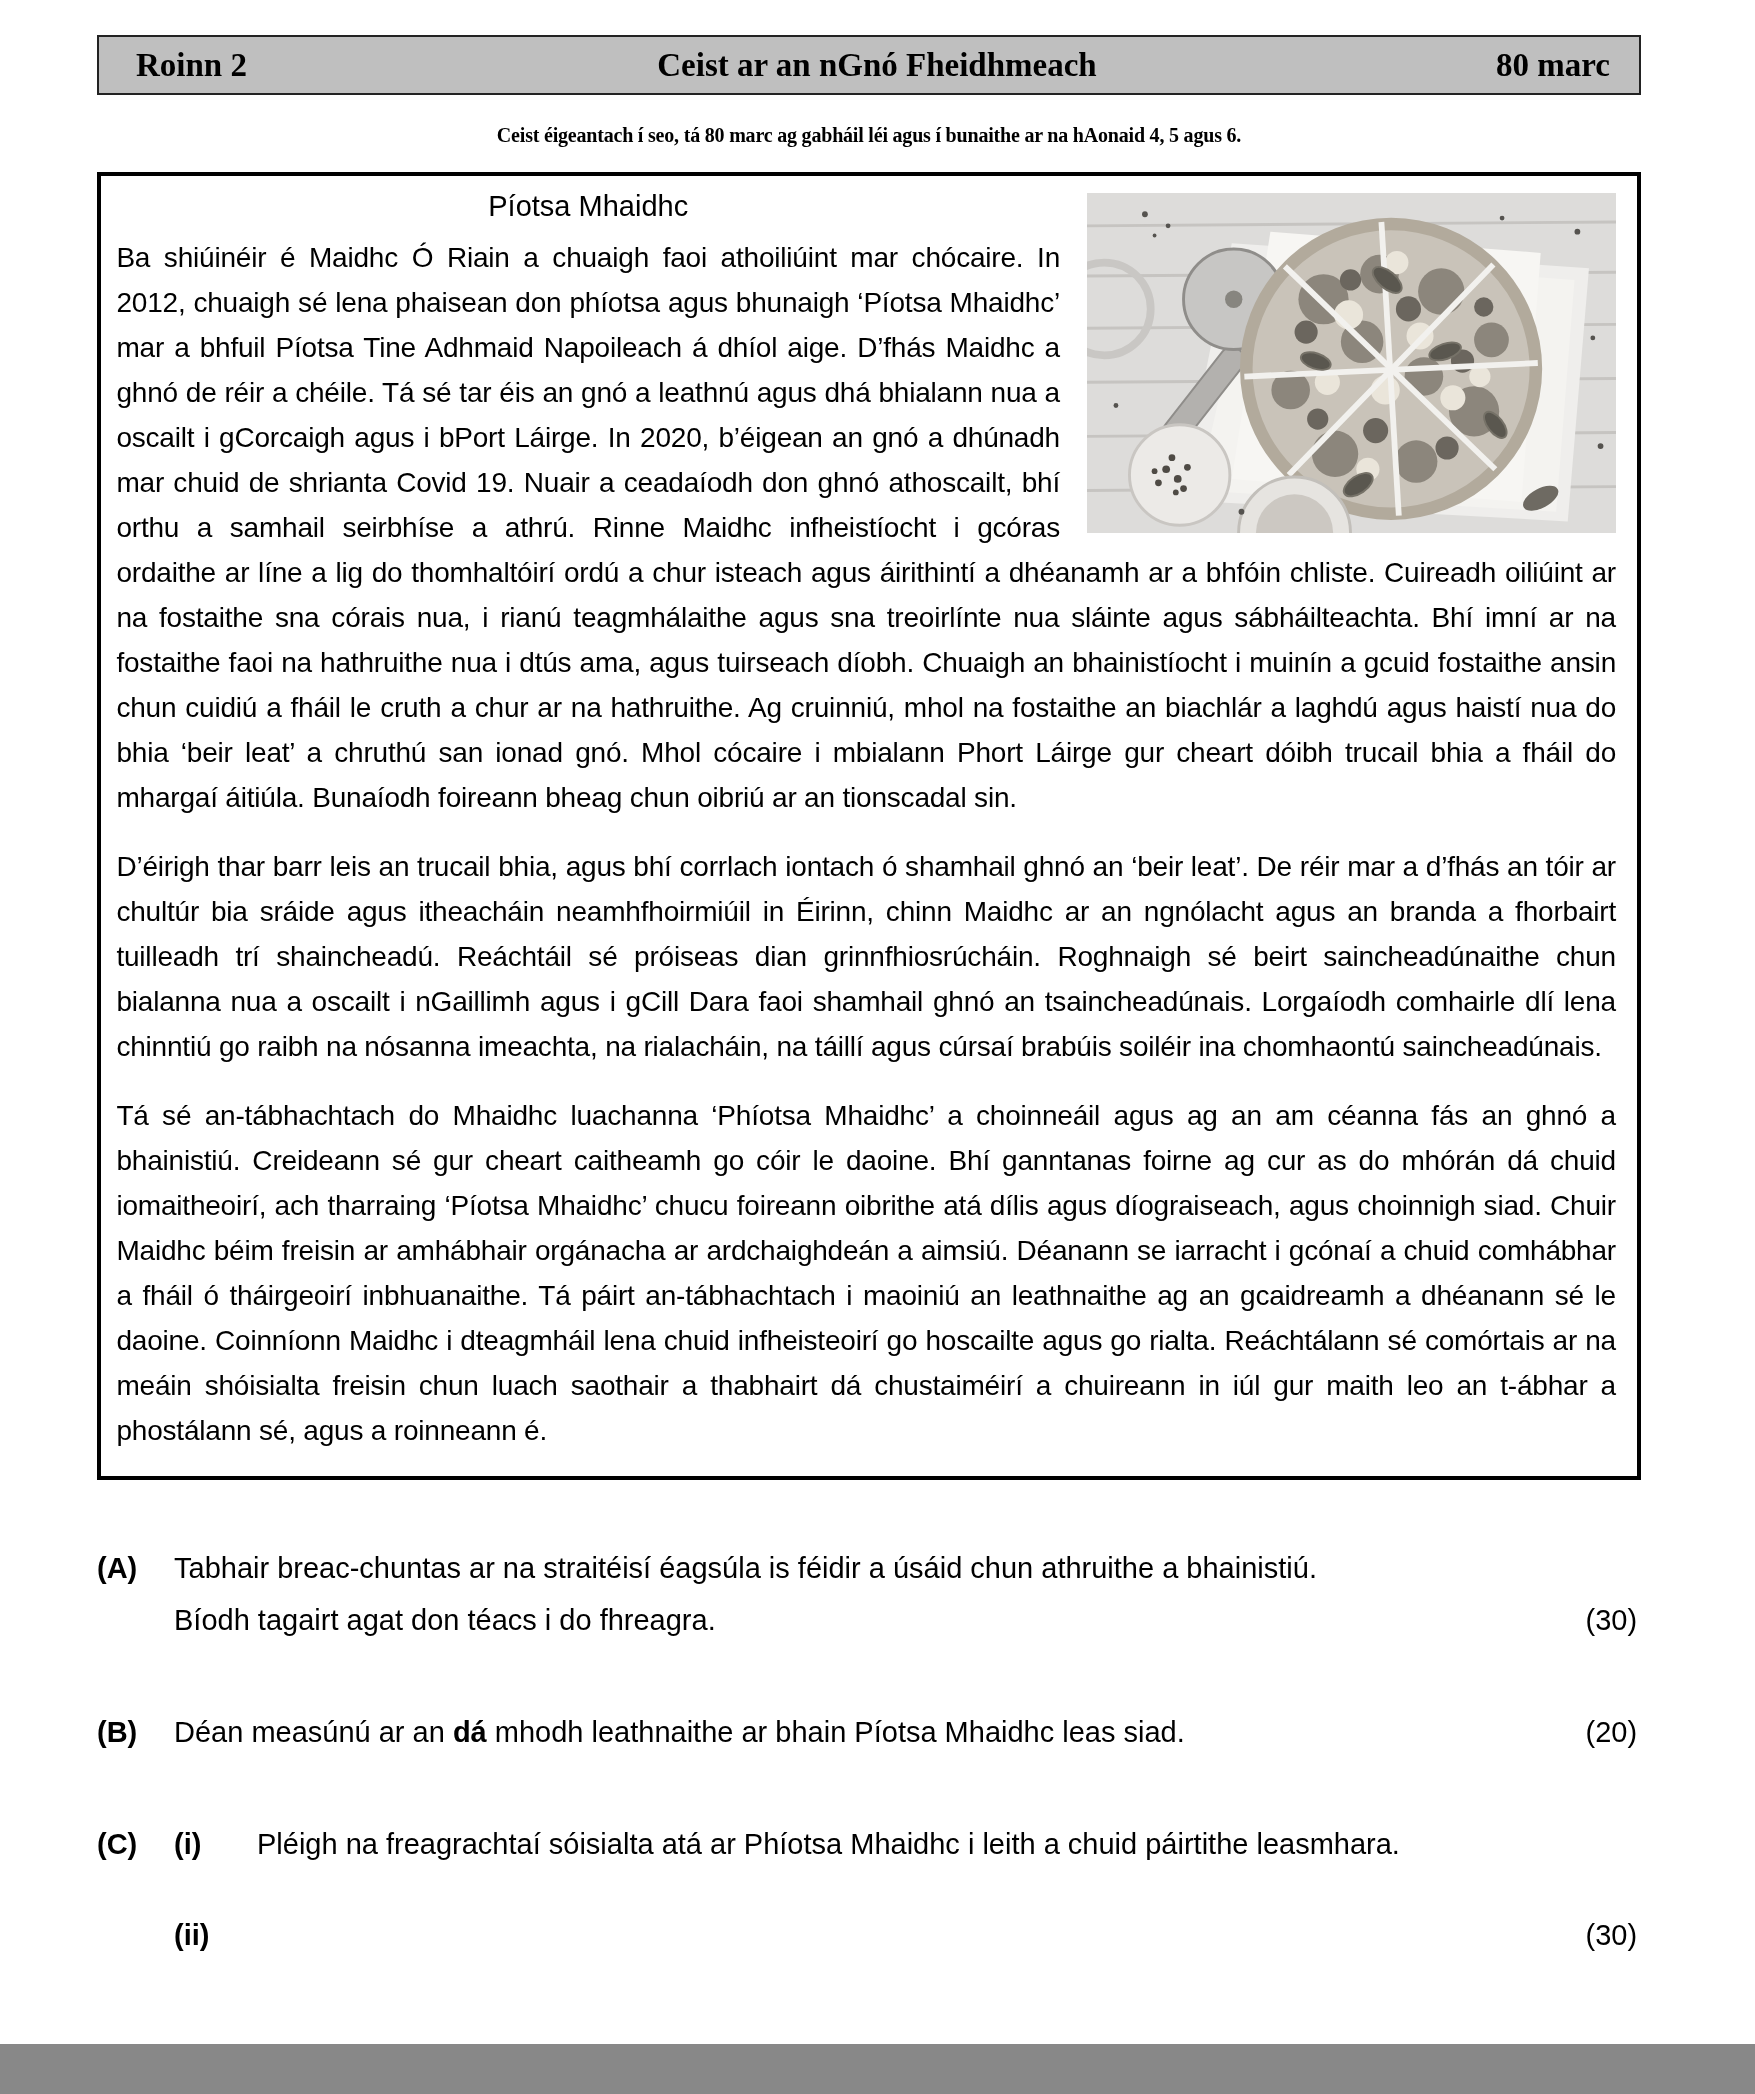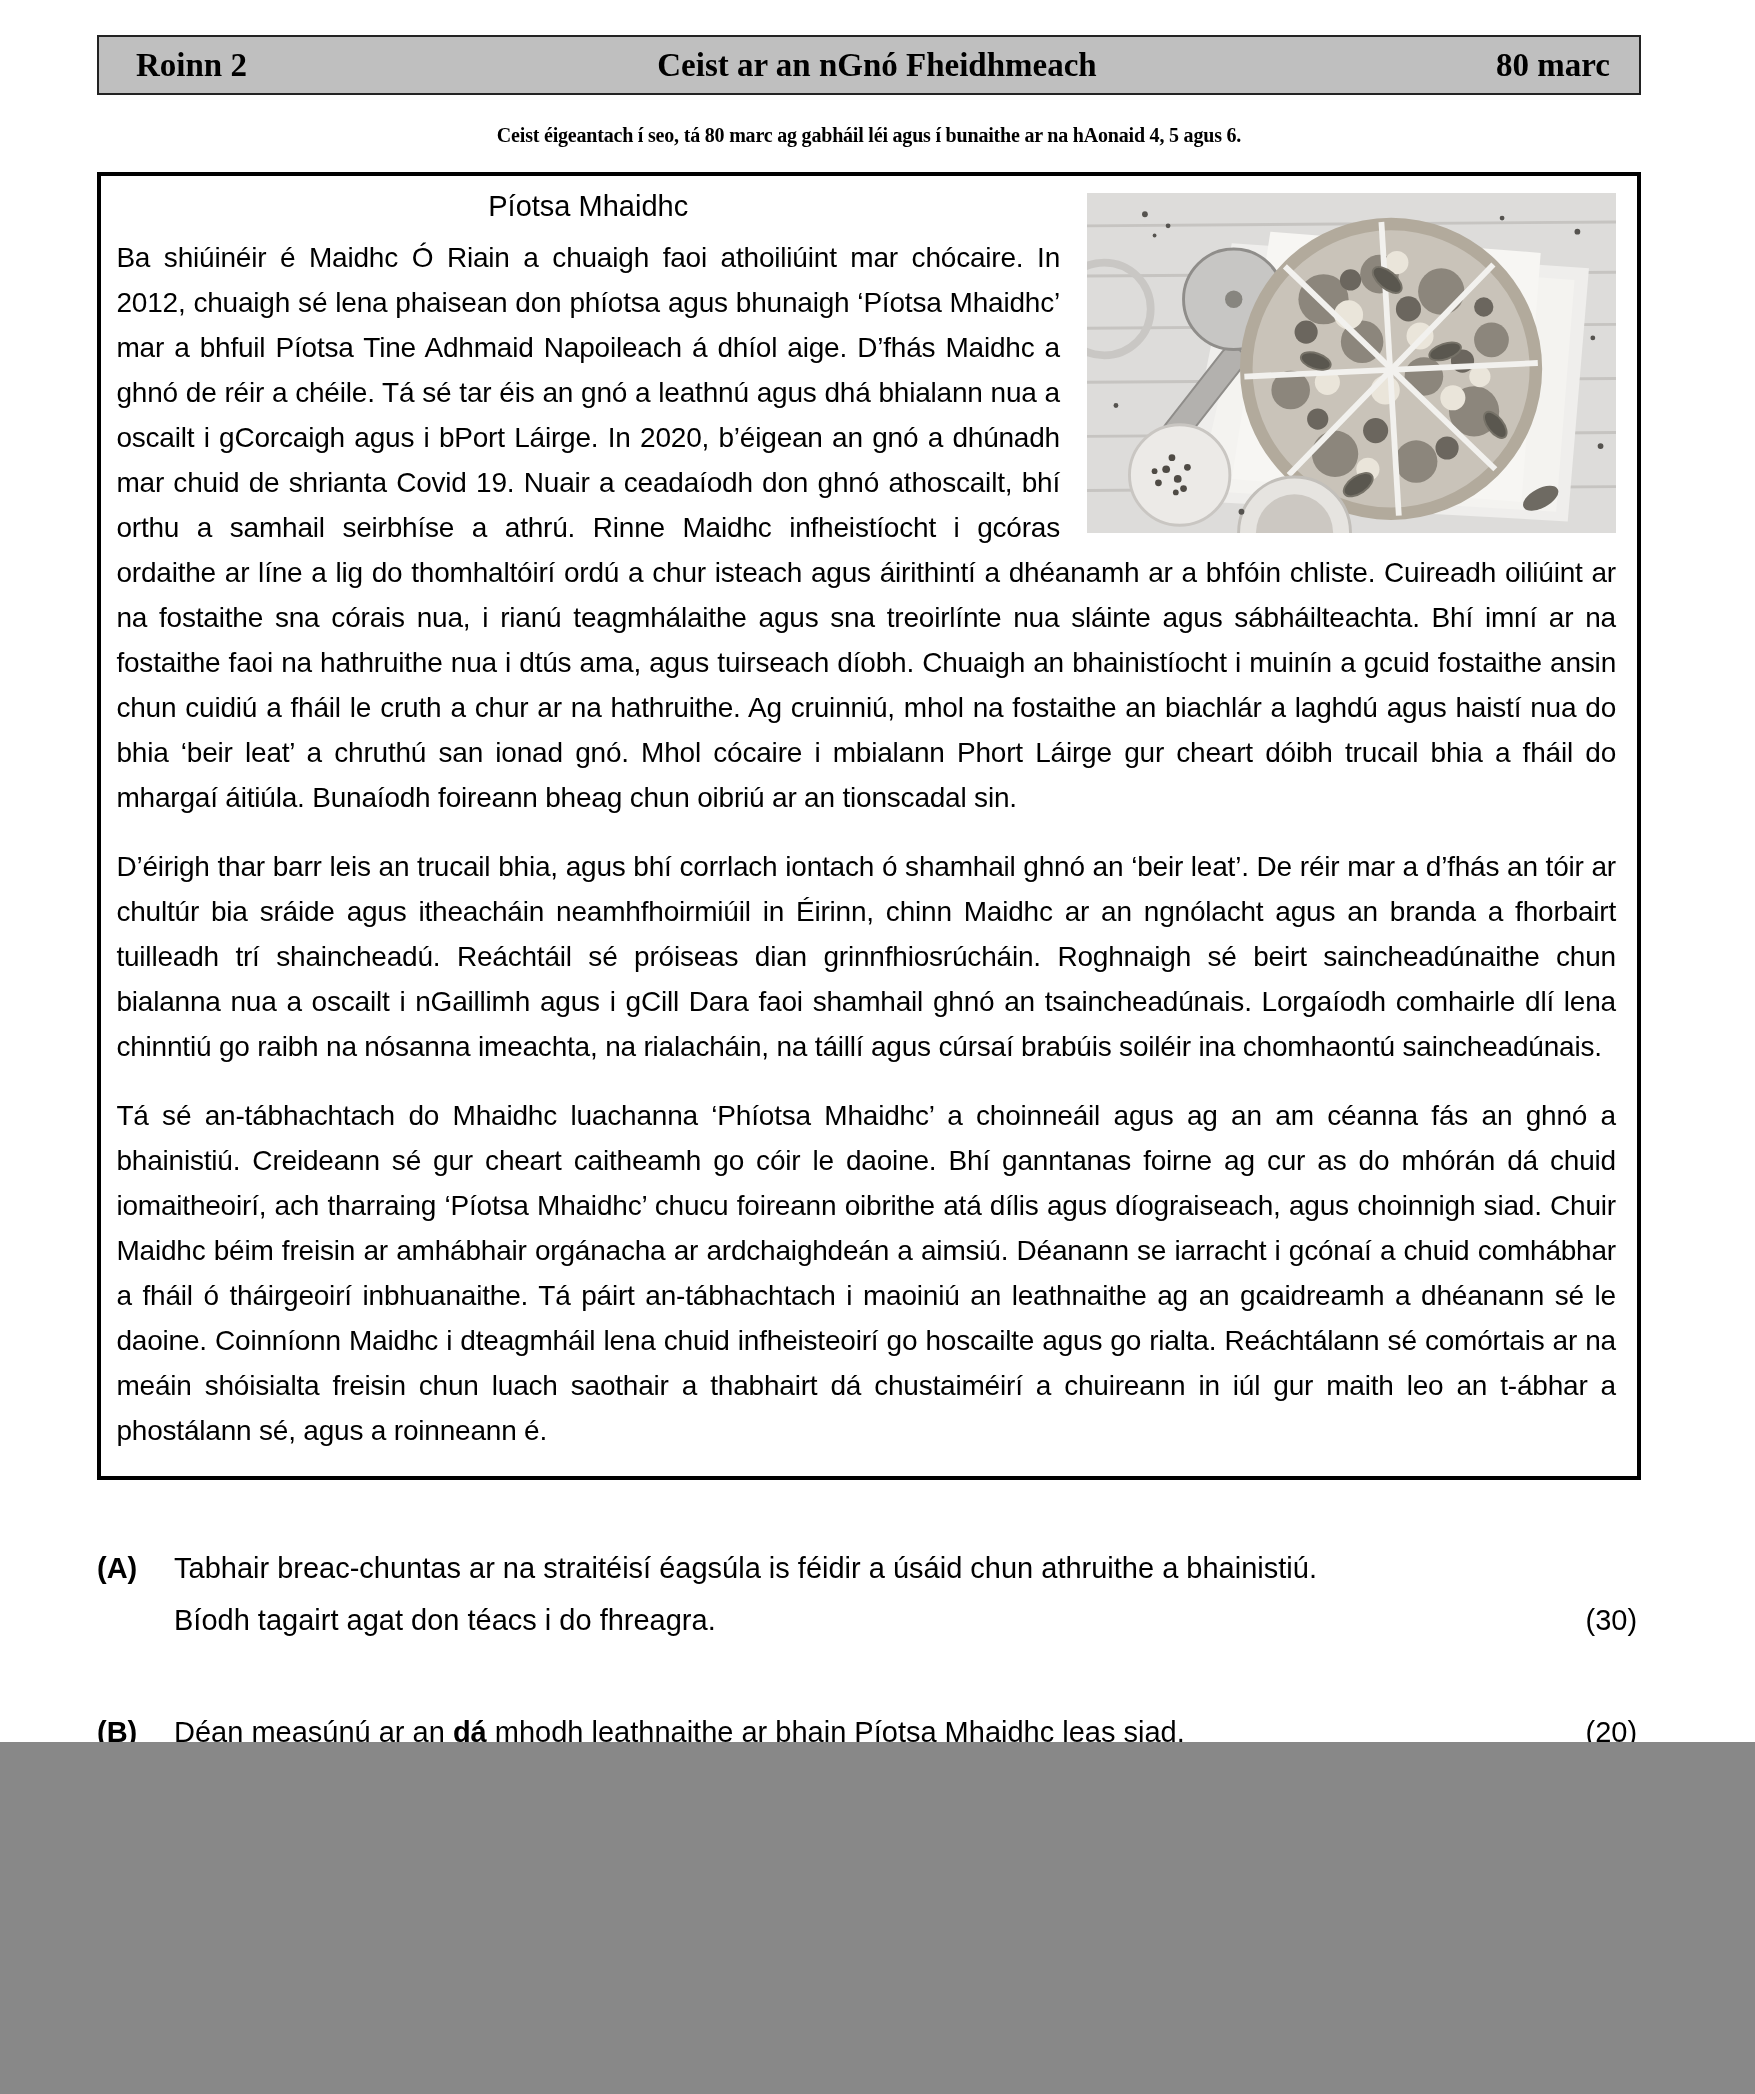--- a/index.html
+++ b/index.html
@@ -1,18 +1,18 @@
 <!DOCTYPE html>
 <html lang="ga"><head>
 <meta charset="utf-8">
 <style>
   html,body{margin:0;padding:0;background:#888;}
   .page{
     position:relative;
-    width:1755px;height:1742px;
+    width:1755px;height:2044px;
     margin:0 auto;
     background:#ffffff;
     color:#000;
     font-family:"Liberation Sans",sans-serif;
     box-sizing:border-box;
     padding:35px 114px 0 97px;
     overflow:hidden;
   }
   
   .header-bar{

